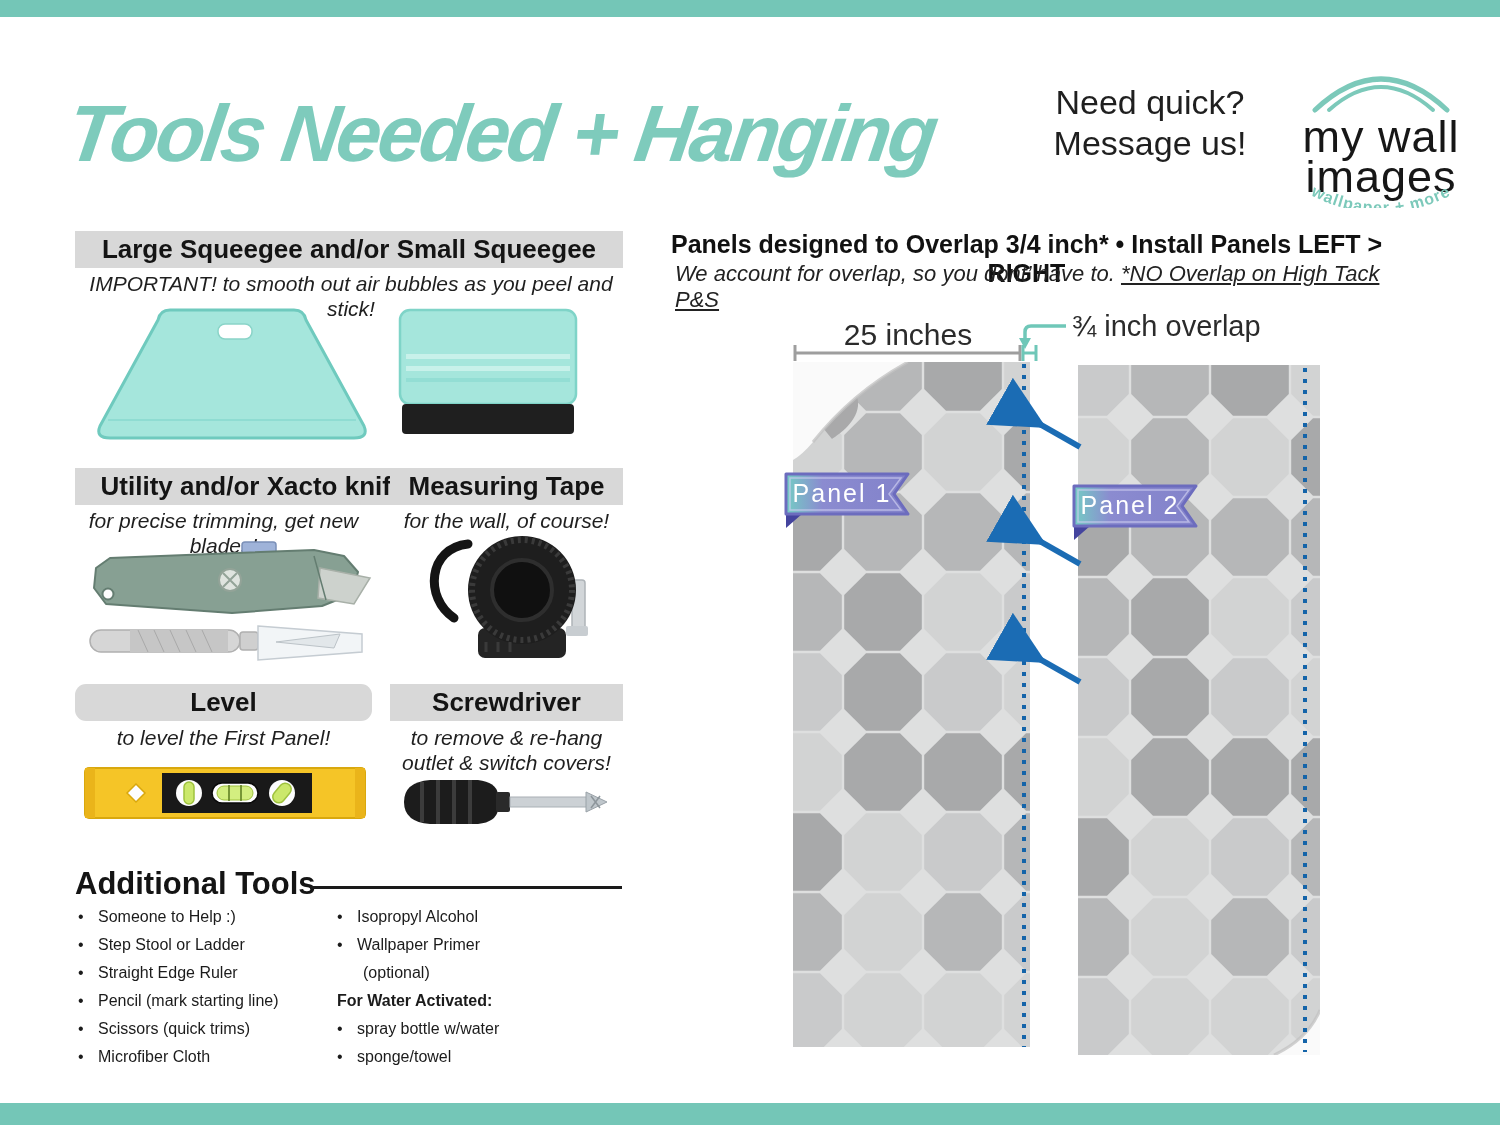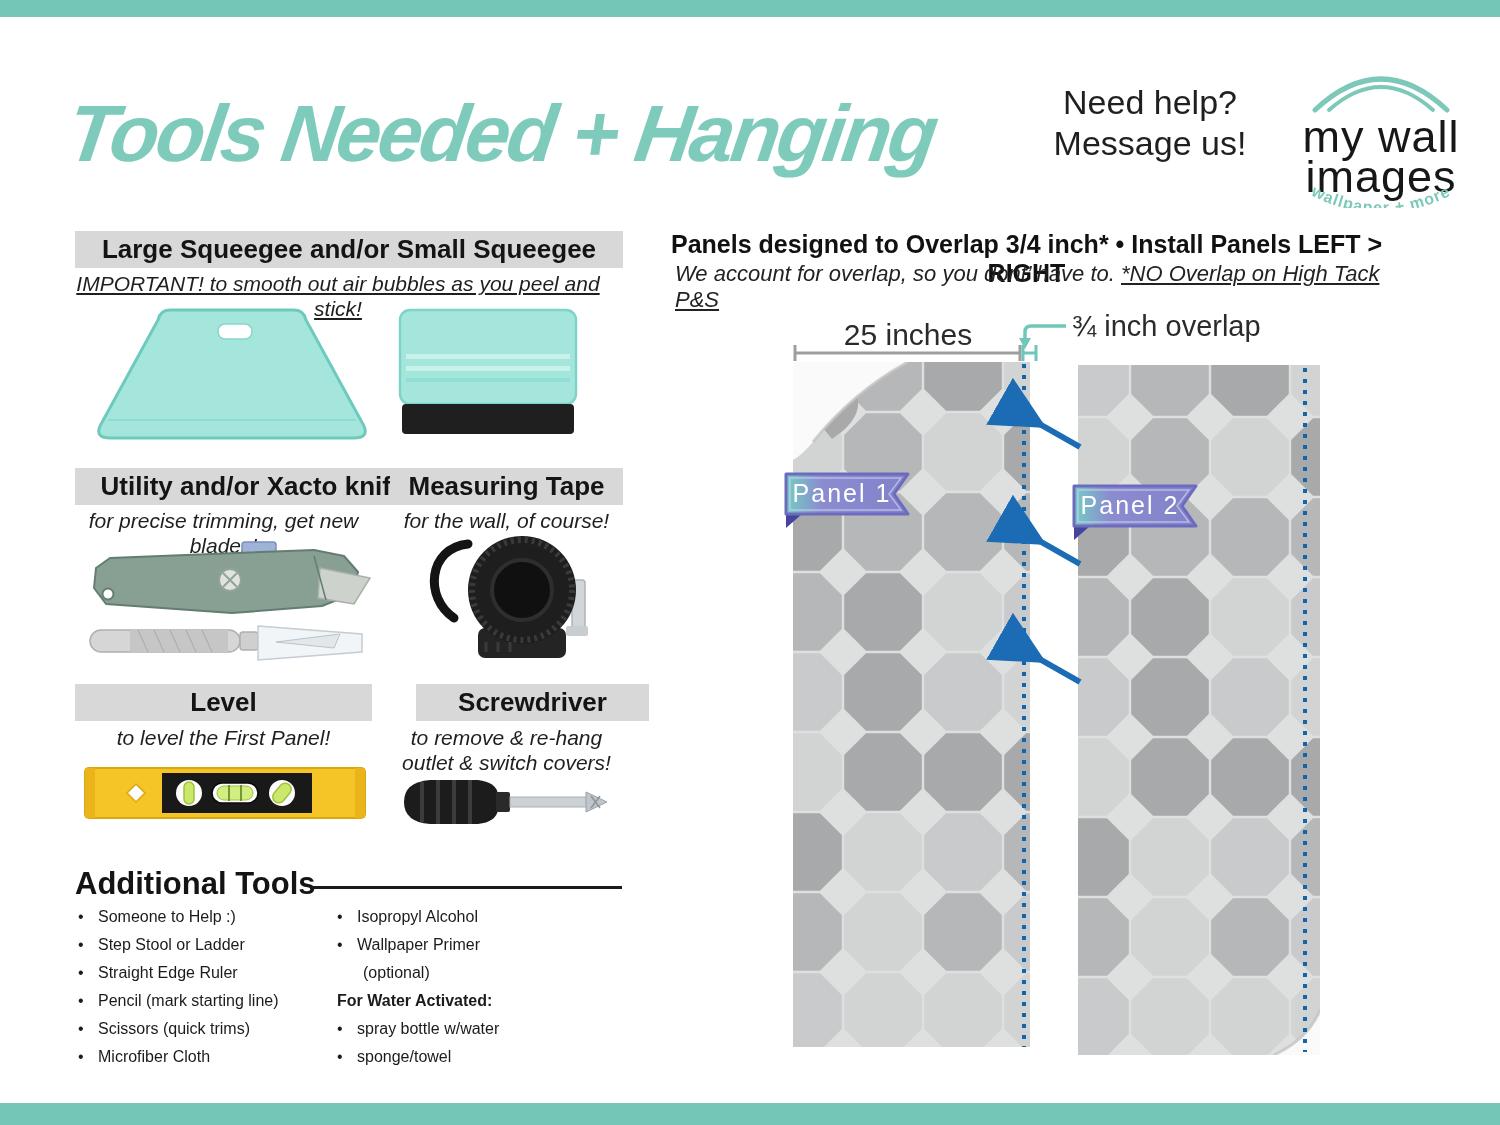--- a/index.html
+++ b/index.html
@@ -29,39 +29,39 @@
 <body>
 
 <div class="page">
 
   <div class="abs teal-bar" style="top:0;height:17px;"></div>
   <div class="abs teal-bar" style="top:1103px;height:22px;"></div>
 
   <div class="abs script-title">Tools Needed + Hanging</div>
 
   <div class="abs help-text">
-    <div>Need help?</div>
+    <div>Need quick?</div>
     <div>Message us!</div>
   </div>
 
   <svg class="abs" style="left:1293px;top:58px;" width="176" height="150" viewBox="0 0 176 150">
     <path d="M22,52 Q88,-10 154,52" fill="none" stroke="#7cc9ba" stroke-width="5" stroke-linecap="round"></path>
     <path d="M36,52 Q88,6 140,52" fill="none" stroke="#7cc9ba" stroke-width="4" stroke-linecap="round"></path>
     <text x="88" y="94" text-anchor="middle" font-size="45" fill="#171717" letter-spacing="1">my wall</text>
     <text x="88" y="134" text-anchor="middle" font-size="45" fill="#171717" letter-spacing="1">images</text>
     <defs>
         <path id="tagarc" d="M12,134 Q88,176 164,134"></path>
       </defs>
     <text font-size="16" font-weight="bold" fill="#7cc9ba" letter-spacing="1">
       <textPath href="#tagarc" startOffset="50%" text-anchor="middle">wallpaper + more</textPath>
     </text>
   </svg>
 
   <div class="abs bar" style="left:75px;top:231px;width:548px;">Large Squeegee and/or Small Squeegee</div>
-  <div class="abs note" style="left:64px;top:272px;width:548px;text-decoration:underline;">IMPORTANT! to smooth out air bubbles as you peel and stick!</div>
+  <div class="abs note" style="left:77px;top:272px;width:548px;">IMPORTANT! to smooth out air bubbles as you peel and stick!</div>
 
   <svg class="abs" style="left:92px;top:300px;" width="280" height="148" viewBox="0 0 280 148">
     <path d="M78,10 L202,10 Q212,10 214,20 L272,126 Q277,138 262,138 L18,138 Q3,138 8,126 L66,20 Q68,10 78,10 Z" fill="#a5e6dc" stroke="#6fcabe" stroke-width="3" stroke-linejoin="round"></path>
     <path d="M16,120 L264,120" stroke="#8fdcd2" stroke-width="2"></path>
     <rect x="126" y="24" width="34" height="15" rx="7" fill="#ffffff" stroke="#8ad4c8" stroke-width="1.5"></rect>
   </svg>
 
   <svg class="abs" style="left:398px;top:308px;" width="180" height="128" viewBox="0 0 180 128">
     <rect x="2" y="2" width="176" height="94" rx="10" fill="#a5e6dc" stroke="#7fd4c8" stroke-width="2.5"></rect>
     <rect x="8" y="46" width="164" height="5" fill="#c8f1ea"></rect>
@@ -98,22 +98,22 @@
     <path d="M48,16 C8,20 4,70 34,90" fill="none" stroke="#141414" stroke-width="9" stroke-linecap="round"></path>
     <rect x="58" y="100" width="88" height="30" rx="7" fill="#242424"></rect>
     <rect x="152" y="52" width="13" height="52" rx="3" fill="#d2d6d9" stroke="#aeb4b8" stroke-width="1.5"></rect>
     <rect x="146" y="98" width="22" height="10" rx="2" fill="#c8cdd1"></rect>
     <circle cx="102" cy="62" r="54" fill="#1e1e1e"></circle>
     <circle cx="102" cy="62" r="50" fill="none" stroke="#3a3a3a" stroke-width="6" stroke-dasharray="3 4"></circle>
     <circle cx="102" cy="62" r="30" fill="#101010" stroke="#2e2e2e" stroke-width="4"></circle>
     <path d="M66,114 v10 M78,114 v10 M90,114 v10" stroke="#3a3a3a" stroke-width="3"></path>
   </svg>
 
-  <div class="abs bar" style="left:75px;top:684px;width:297px;">Level</div>
-  <div class="abs bar" style="left:390px;top:684px;width:233px;margin-left:26px;">Screwdriver</div>
+  <div class="abs bar" style="left:75px;top:684px;width:297px;border-radius:11px;">Level</div>
+  <div class="abs bar" style="left:390px;top:684px;width:233px;">Screwdriver</div>
   <div class="abs note" style="left:75px;top:726px;width:297px;">to level the First Panel!</div>
   <div class="abs note" style="left:383px;top:726px;width:247px;">to remove &amp; re-hang outlet &amp; switch covers!</div>
 
   <svg class="abs" style="left:84px;top:764px;" width="282" height="58" viewBox="0 0 282 58">
     <rect x="1" y="4" width="280" height="50" rx="4" fill="#f5c527" stroke="#d9a80e" stroke-width="2"></rect>
     <rect x="1" y="4" width="10" height="50" fill="#eab41a"></rect>
     <rect x="271" y="4" width="10" height="50" fill="#eab41a"></rect>
     <polygon points="52,20 61,29 52,38 43,29" fill="#fdfdfd" stroke="#d9a80e" stroke-width="1.5"></polygon>
     <rect x="78" y="9" width="150" height="40" fill="#191919"></rect>
     <circle cx="105" cy="29" r="13" fill="#fdfdfd"></circle>

